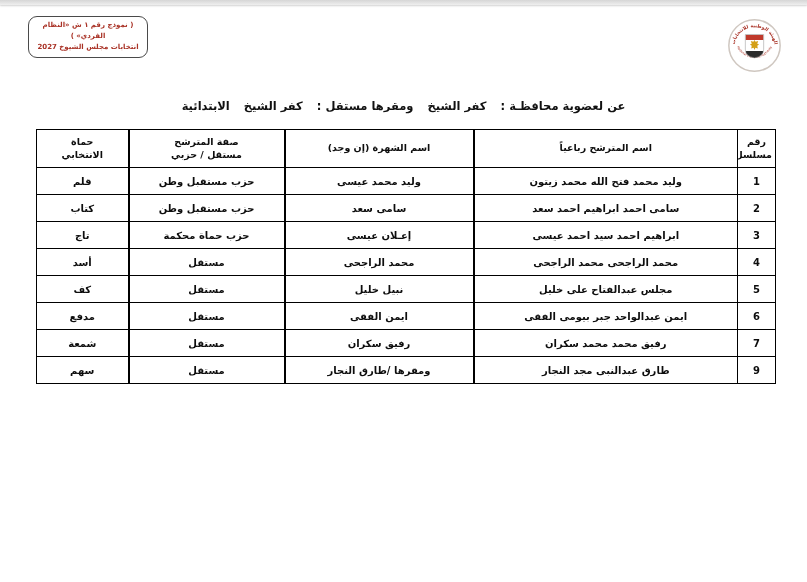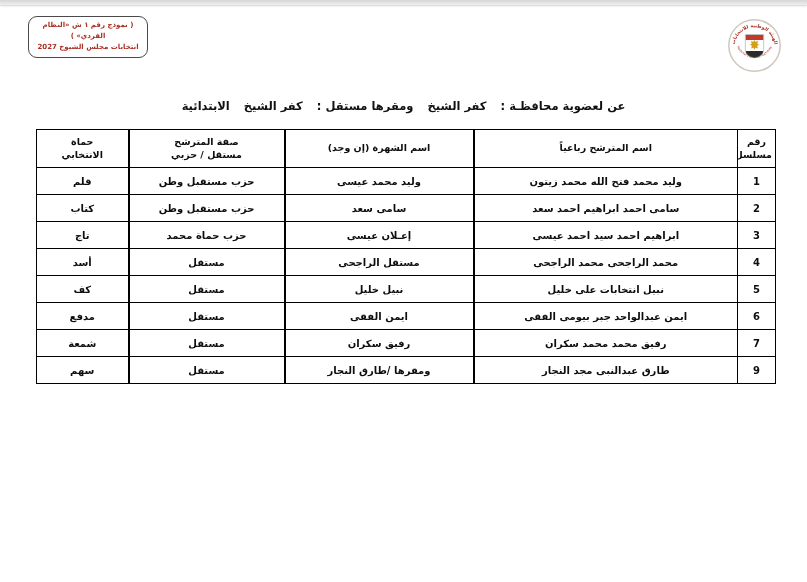--- a/index.html
+++ b/index.html
@@ -133,33 +133,33 @@
         <td class="serial-cell">2</td>
         <td class="b-serial">سامى احمد ابراهيم احمد سعد</td>
         <td class="b-name">سامى سعد</td>
         <td class="b-alias">حزب مستقبل وطن</td>
         <td>كتاب</td>
       </tr>
       <tr>
         <td class="serial-cell">3</td>
         <td class="b-serial">ابراهيم احمد سيد احمد عيسى</td>
         <td class="b-name">إعـلان عيسى</td>
-        <td class="b-alias">حزب حماة محمد</td>
+        <td class="b-alias">حزب حماة محكمة</td>
         <td>تاج</td>
       </tr>
       <tr>
         <td class="serial-cell">4</td>
         <td class="b-serial">محمد الراجحى محمد الراجحى</td>
-        <td class="b-name">مستقل الراجحى</td>
+        <td class="b-name">محمد الراجحى</td>
         <td class="b-alias">مستقل</td>
         <td>أسد</td>
       </tr>
       <tr>
         <td class="serial-cell">5</td>
-        <td class="b-serial">نبيل انتخابات على خليل</td>
+        <td class="b-serial">مجلس عبدالفتاح على خليل</td>
         <td class="b-name">نبيل خليل</td>
         <td class="b-alias">مستقل</td>
         <td>كف</td>
       </tr>
       <tr>
         <td class="serial-cell">6</td>
         <td class="b-serial">ايمن عبدالواحد جبر بيومى الفقى</td>
         <td class="b-name">ايمن الفقى</td>
         <td class="b-alias">مستقل</td>
         <td>مدفع</td>

